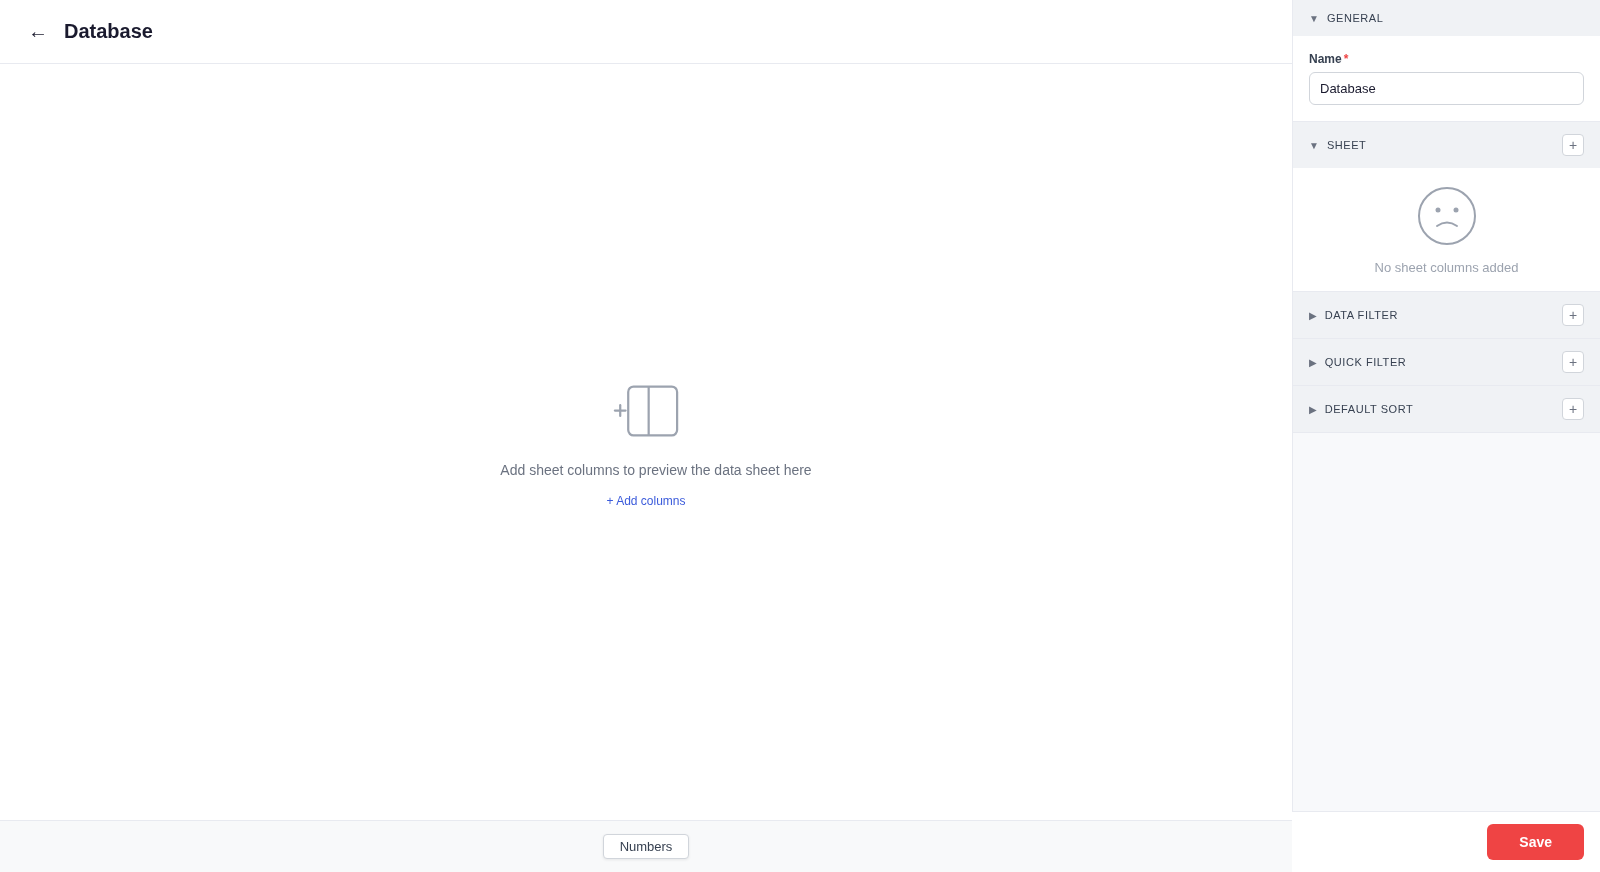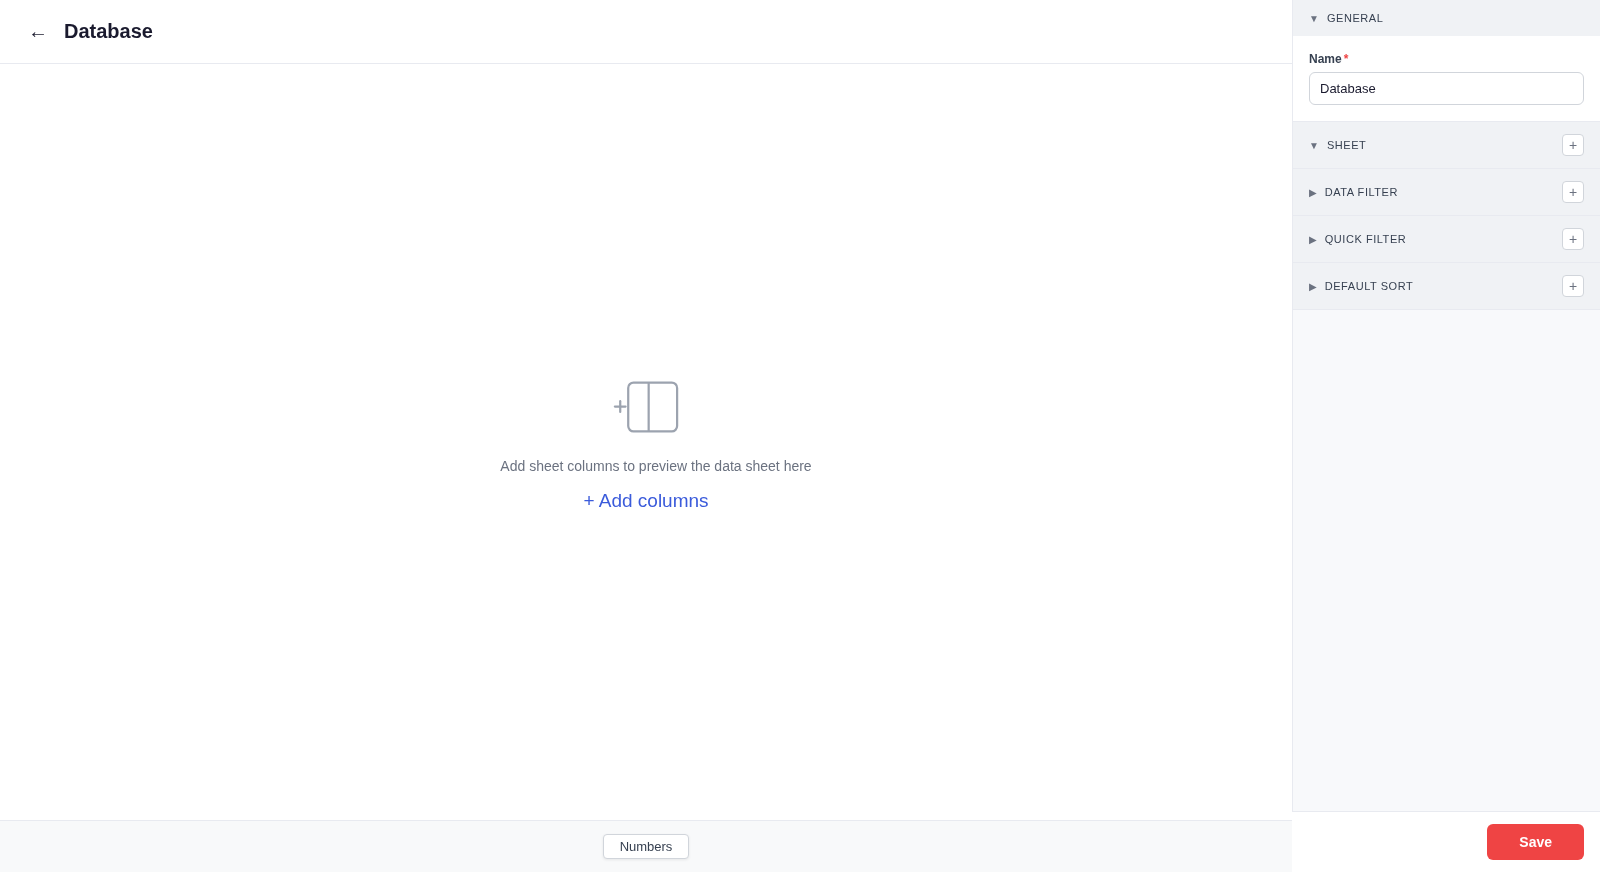--- a/index.html
+++ b/index.html
@@ -63,21 +63,21 @@
     }
 
     .empty-state-text {
       font-size: 14px;
       color: #6b7280;
       text-align: center;
       margin-left: 20px;
     }
 
     .add-columns-link {
-      font-size: 19px;
+      font-size: 12px;
       color: #3b5bdb;
       cursor: pointer;
       text-decoration: none;
     }
 
     
     .bottom-bar {
       height: 52px;
       background: #f8f9fa;
       border-top: 1px solid #e8eaf0;
@@ -286,20 +286,31 @@
     </div>
 
     <div class="panel-section">
       <div class="section-header">
         <div class="section-header-left">
           <span class="chevron-icon">▼</span>
           <span class="section-title">SHEET</span>
         </div>
         <div class="section-add-btn">+</div>
       </div>
+      <div class="sheet-section-content">
+        <svg class="sad-face-circle" viewBox="0 0 64 64" fill="none" xmlns="http://www.w3.org/2000/svg">
+          <circle cx="32" cy="32" r="28" stroke="#9ca3af" stroke-width="2" fill="none"></circle>
+
+          <circle cx="23" cy="26" r="2.5" fill="#9ca3af"></circle>
+          <circle cx="41" cy="26" r="2.5" fill="#9ca3af"></circle>
+
+          <path d="M22 42 Q32 35 42 42" stroke="#9ca3af" stroke-width="2" fill="none" stroke-linecap="round"></path>
+        </svg>
+        <p class="no-columns-text">No sheet columns added</p>
+      </div>
     </div>
 
     <div class="panel-section">
       <div class="collapsed-section-header">
         <div class="section-header-left">
           <span class="chevron-icon">▶</span>
           <span class="section-title">DATA FILTER</span>
         </div>
         <div class="section-add-btn">+</div>
       </div>

